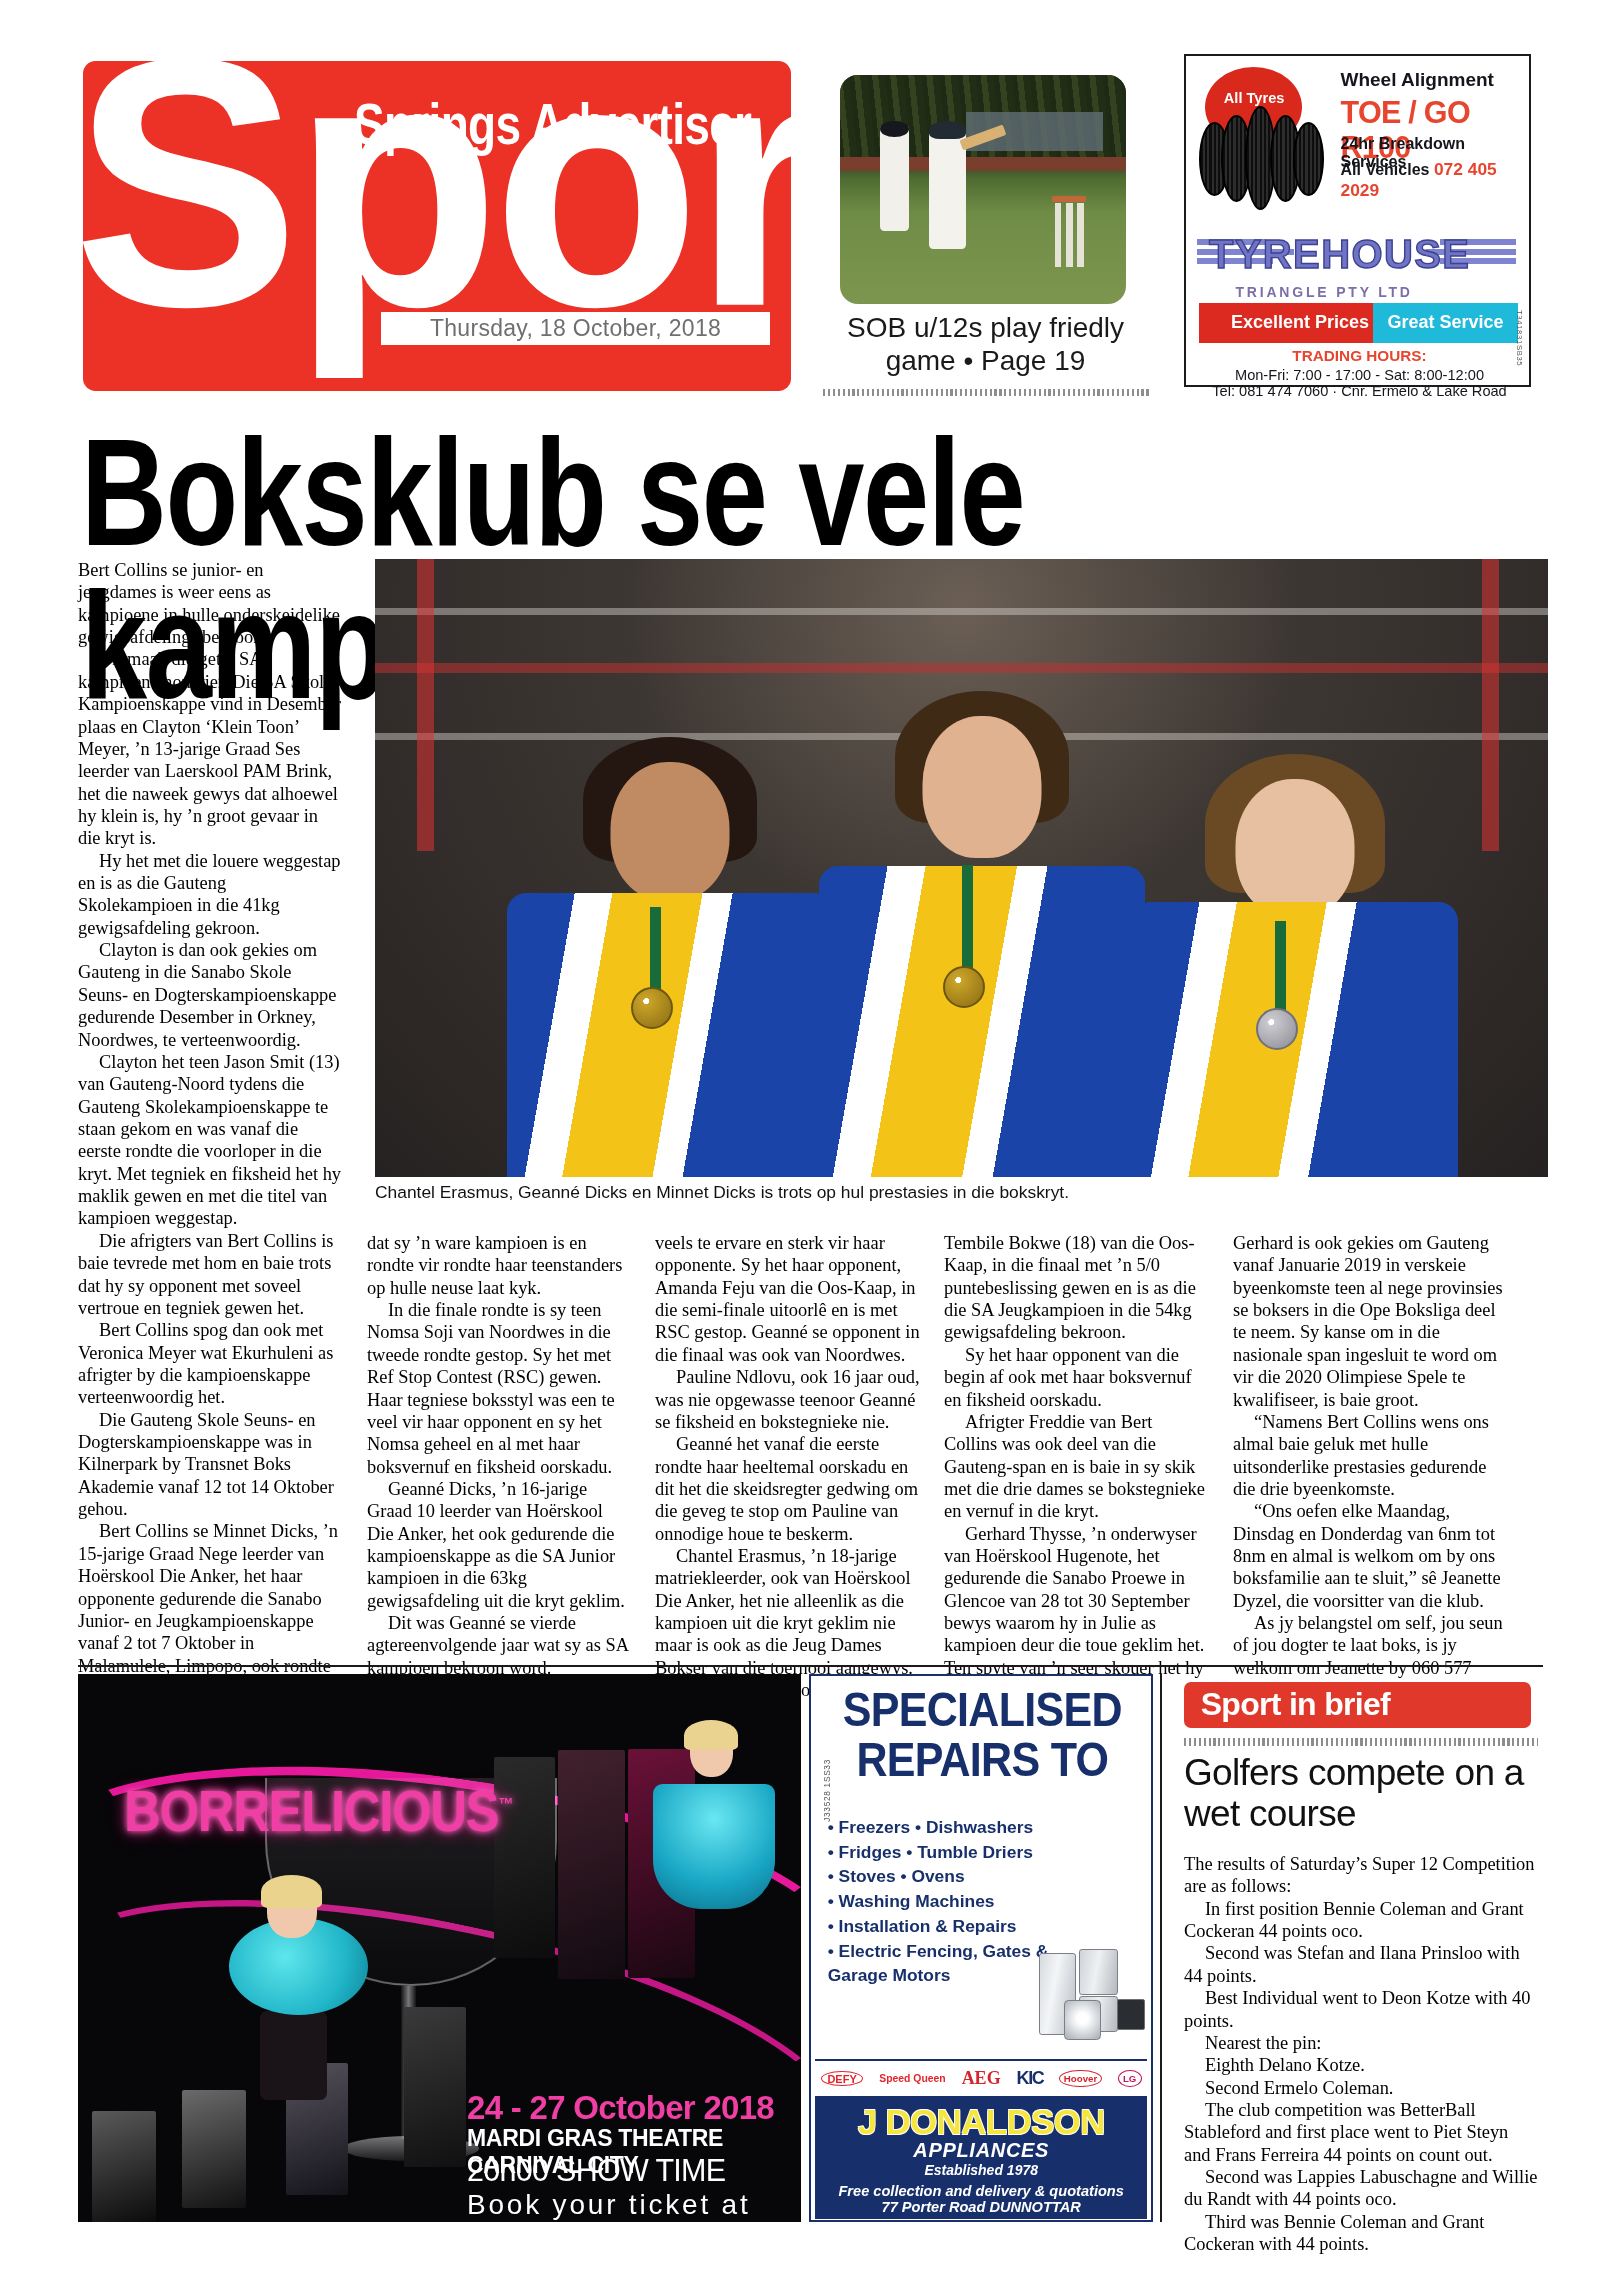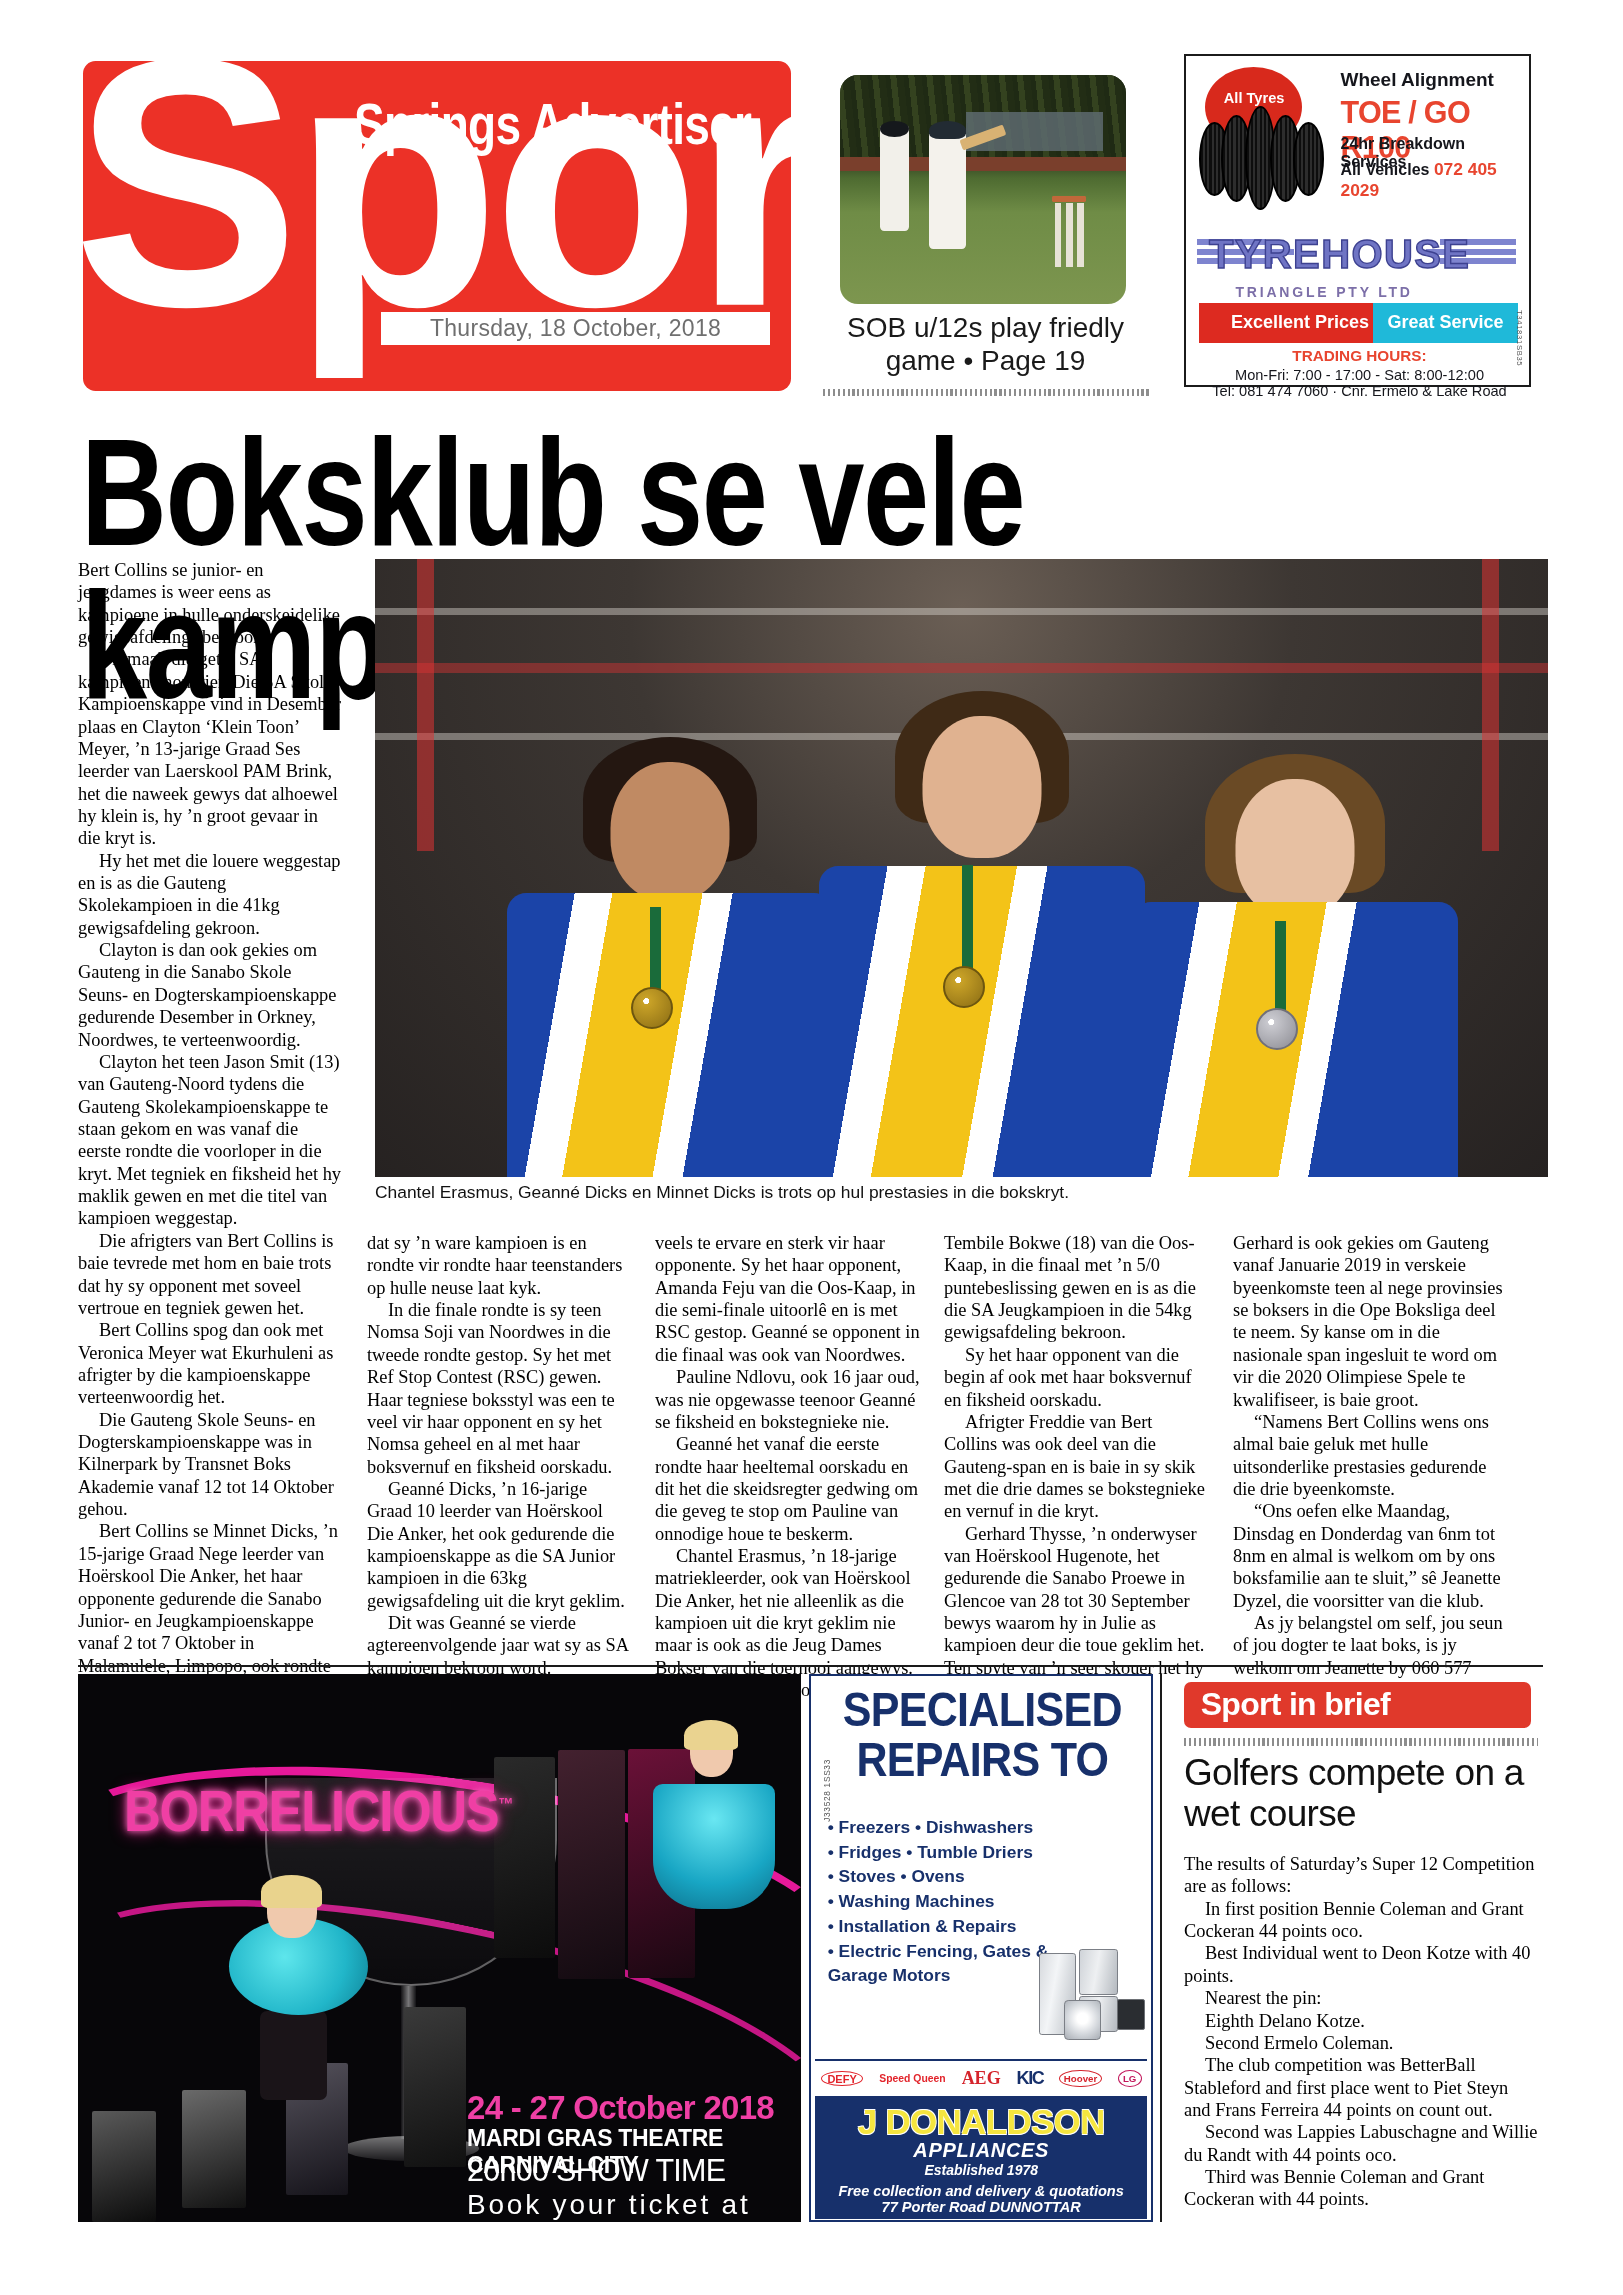--- a/index.html
+++ b/index.html
@@ -599,20 +599,21 @@
 <div class="brief">
   <div class="brief-divider"></div>
   <div class="brief-bar">
     <span>Sport in brief</span>
   </div>
   <div class="brief-dots"></div>
   <div class="brief-title">Golfers compete on a wet course</div>
   <div class="brief-body">
     <p class="first">The results of Saturday’s Super 12 Competition are as follows:</p>
     <p>In first position Bennie Coleman and Grant Cockeran 44 points oco.</p>
+    <p>Second was Stefan and Ilana Prinsloo with 44 points.</p>
     <p>Best Individual went to Deon Kotze with 40 points.</p>
     <p>Nearest the pin:</p>
     <p>Eighth Delano Kotze.</p>
     <p>Second Ermelo Coleman.</p>
     <p>The club competition was BetterBall Stableford and first place went to Piet Steyn and Frans Ferreira 44 points on count out.</p>
     <p>Second was Lappies Labuschagne and Willie du Randt with 44 points oco.</p>
     <p>Third was Bennie Coleman and Grant Cockeran with 44 points.</p>
   </div>
 </div>
 

